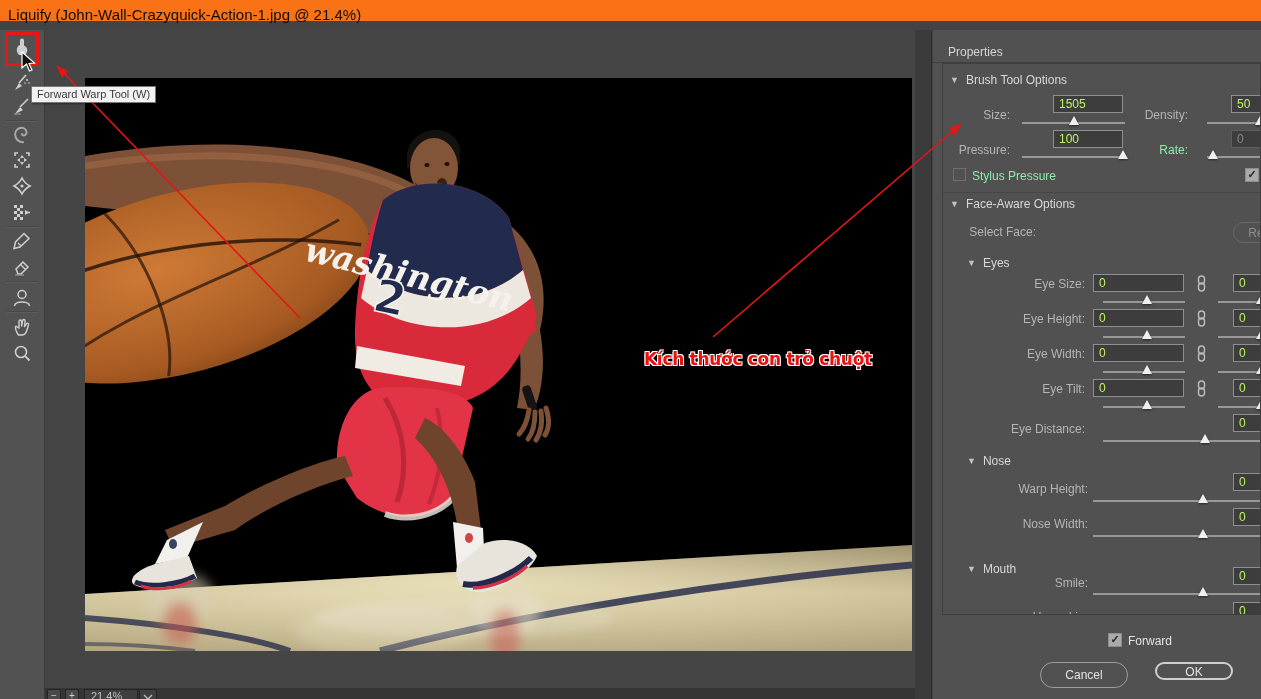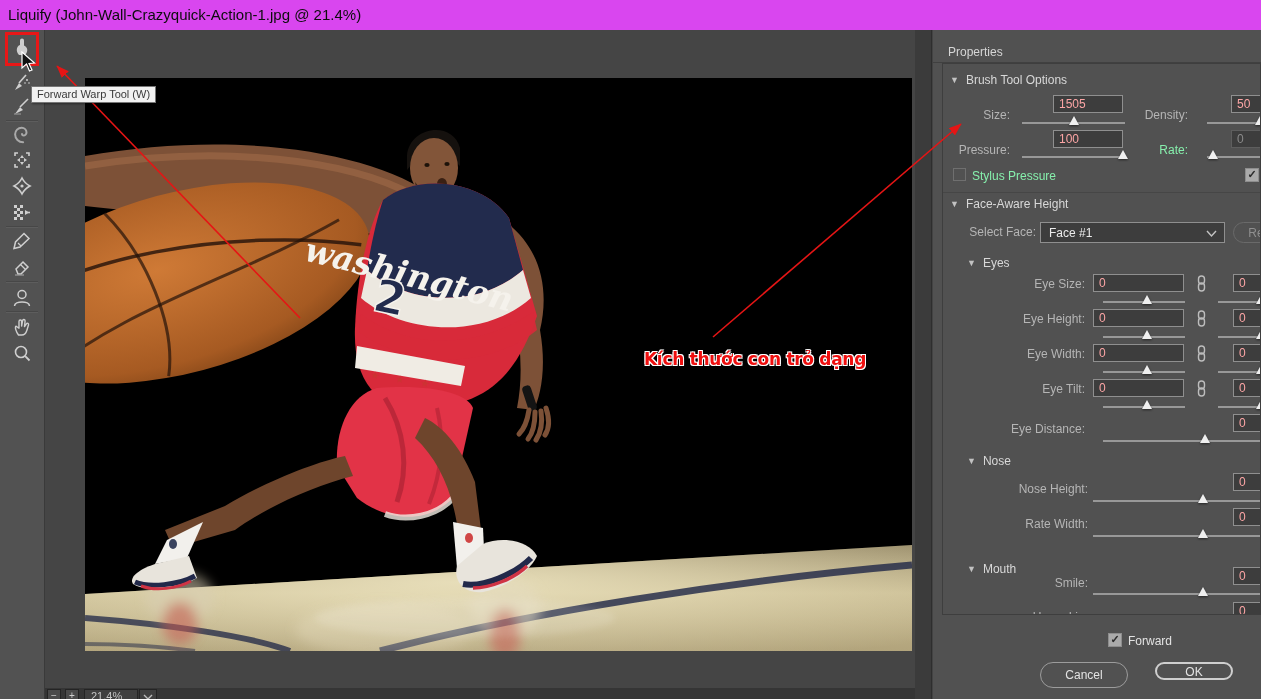--- a/index.html
+++ b/index.html
@@ -1,20 +1,20 @@
 <!DOCTYPE html>
 <html><head>
 <meta charset="utf-8">
 <style>
   html,body{margin:0;padding:0;background:#202020}
   #app{position:relative;width:1261px;height:699px;overflow:hidden;background:#434343;
        font-family:"Liberation Sans",sans-serif;-webkit-font-smoothing:antialiased}
   .abs{position:absolute}
   
-  .titlebar{left:0;top:0;width:1261px;height:30px;background:#d946ef}
+  .titlebar{left:0;top:0;width:1261px;height:21px;background:#f97316}
   .titlebar .t{position:absolute;left:8px;top:6px;font-size:15px;color:#0d0d0d}
   
   .toolbar{left:0;top:30px;width:45px;height:669px;background:#525252;border-right:1px solid #3a3a3a;box-sizing:border-box}
   .tool{position:absolute;left:8px;width:28px;height:24px;display:flex;align-items:center;justify-content:center;cursor:pointer}
   .tool svg{display:block}
   .tdiv{position:absolute;left:6px;width:32px;height:1px;background:#474747;border-bottom:1px solid #5d5d5d}
   
   .canvas{left:45px;top:30px;width:870px;height:669px;background:#454545}
   .imagebox{left:85px;top:78px;width:827px;height:573px;background:#000}
   .bottomstrip{left:45px;top:688px;width:870px;height:11px;background:#353535}
@@ -27,21 +27,21 @@
   .gap{left:915px;top:30px;width:17px;height:669px;background:#3b3b3b;border-right:1px solid #2e2e2e;box-sizing:border-box}
   
   .panel{left:933px;top:30px;width:328px;height:669px;background:#515151}
   .ptitle{position:absolute;left:948px;top:45px;font-size:12px;color:#d6d6d6}
   .pline{position:absolute;left:933px;top:62px;width:328px;height:1px;background:#404040}
   .propsbox{left:942px;top:63px;width:319px;height:552px;border:1px solid #3e3e3e;box-sizing:border-box;overflow:hidden;background:#515151}
   .hdr{position:absolute;font-size:12px;color:#d8d8d8;white-space:nowrap;cursor:pointer}
   .tri{font-size:9px;color:#c2c2c2;margin-right:7px;vertical-align:1px}
   .lbl{position:absolute;font-size:12px;color:#b5b5b5;text-align:right;white-space:nowrap}
   .lbl.dim,.dimtxt{color:#86efac}
-  .pinput{position:absolute;height:18px;background:#3d3d3d;border:1px solid #8f8f8f;color:#fca5a5;
+  .pinput{position:absolute;height:18px;background:#3d3d3d;border:1px solid #8f8f8f;color:#bef264;
           font-family:"Liberation Sans",sans-serif;font-size:12px;padding:0 5px;box-sizing:border-box;outline:none}
   .pinput.dim{border-color:#5e5e5e;color:#8a8a8a}
   .slider{position:absolute;height:2px;background:#989898;cursor:pointer}
   .thumb{position:absolute;top:-6px;width:0;height:0;border-left:5px solid transparent;border-right:5px solid transparent;
          border-bottom:9px solid #efefef;filter:drop-shadow(0 1px 1px rgba(0,0,0,.55))}
   .cb{position:absolute;width:13px;height:13px;border:1px solid #777;box-sizing:border-box;background:transparent;cursor:pointer;
       text-align:center;font-size:11px;line-height:11px;color:#2c2c2c}
   .cb.checked{background:#aaaaaa;border-color:#8d8d8d;font-weight:bold}
   .dropdown{position:absolute;height:21px;background:#3d3d3d;border:1px solid #8f8f8f;box-sizing:border-box;cursor:pointer}
   .dropdown .v{position:absolute;left:8px;top:3px;font-size:12px;color:#ececec}
@@ -325,28 +325,22 @@
     <div class="lbl dim" style="left:180px;width:65px;top:79px">Rate:</div>
     <input class="pinput dim" style="left: 288px; top: 66px; width: 70px;" value="0">
     <div class="slider" style="left:264px;top:92px;width:100px">
         <i class="thumb" style="left:1px"></i>
       </div>
     <div class="cb" style="left:10px;top:104px;border-color:#6f6f6f"></div>
     <div class="lbl dim" style="left:29px;top:105px;text-align:left">Stylus Pressure</div>
     <div class="cb checked" style="left:302px;top:104px;width:14px;height:14px"><span>✓</span></div>
     <div style="position:absolute;left:0;top:128px;width:319px;height:1px;background:#464646"></div>
 
-    <div class="hdr" style="left:7px;top:133px"><span class="tri">▼</span><span>Face-Aware Height</span></div>
+    <div class="hdr" style="left:7px;top:133px"><span class="tri">▼</span><span>Face-Aware Options</span></div>
     <div class="lbl" style="left:0;width:93px;top:161px">Select Face:</div>
-    <div class="dropdown" style="left:97px;top:158px;width:185px">
-      <span class="v">Face #1</span>
-      <svg width="11" height="8" style="position:absolute;right:7px;top:7px">
-          <polyline points="1,1 5.5,6 10,1" fill="none" stroke="#c4c4c4" stroke-width="1.4"></polyline>
-        </svg>
-    </div>
     <button class="btn disabled" style="left:290px;top:158px;width:62px;height:21px">Reset</button>
 
     <div class="hdr" style="left:24px;top:192px"><span class="tri">▼</span><span>Eyes</span></div>
 
     <div class="lbl" style="left:0;width:142px;top:213px">Eye Size:</div>
     <input class="pinput" style="left: 150px; top: 210px; width: 91px;" value="0">
     <svg class="linkicon" style="left:252px;top:211px" width="13" height="17">
         <rect x="3.5" y="1" width="6" height="8" rx="3" fill="none" stroke="#bdbdbd" stroke-width="1.4"></rect>
         <rect x="3.5" y="8" width="6" height="8" rx="3" fill="none" stroke="#bdbdbd" stroke-width="1.4"></rect>
       </svg>
@@ -400,26 +394,26 @@
         <i class="thumb" style="left:38px"></i>
       </div>
 
     <div class="lbl" style="left:0;width:142px;top:358px">Eye Distance:</div>
     <input class="pinput" style="left: 290px; top: 350px; width: 66px;" value="0">
     <div class="slider" style="left:160px;top:376px;width:200px">
         <i class="thumb" style="left:97px"></i>
       </div>
 
     <div class="hdr" style="left:24px;top:390px"><span class="tri">▼</span><span>Nose</span></div>
-    <div class="lbl" style="left:0;width:145px;top:418px">Nose Height:</div>
+    <div class="lbl" style="left:0;width:145px;top:418px">Warp Height:</div>
     <input class="pinput" style="left: 290px; top: 409px; width: 66px;" value="0">
     <div class="slider" style="left:150px;top:436px;width:210px">
         <i class="thumb" style="left:105px"></i>
       </div>
-    <div class="lbl" style="left:0;width:145px;top:453px">Rate Width:</div>
+    <div class="lbl" style="left:0;width:145px;top:453px">Nose Width:</div>
     <input class="pinput" style="left: 290px; top: 444px; width: 66px;" value="0">
     <div class="slider" style="left:150px;top:471px;width:210px">
         <i class="thumb" style="left:105px"></i>
       </div>
 
     <div class="hdr" style="left:24px;top:498px"><span class="tri">▼</span><span>Mouth</span></div>
     <div class="lbl" style="left:0;width:145px;top:512px">Smile:</div>
     <input class="pinput" style="left: 290px; top: 503px; width: 66px;" value="0">
     <div class="slider" style="left:150px;top:529px;width:210px">
         <i class="thumb" style="left:105px"></i>
@@ -431,21 +425,21 @@
   <div class="cb checked" style="left:1108px;top:633px;width:14px;height:14px"><span>✓</span></div>
   <div class="abs" style="left:1128px;top:634px;font-size:12px;color:#e2e2e2">Forward</div>
   <button class="btn" style="left:1040px;top:662px;width:88px;height:26px">Cancel</button>
   <button class="btn primary" style="left:1155px;top:662px;width:78px;height:18px">OK</button>
 
   <div class="abs redbox"></div>
   <svg class="cursorw" width="18" height="22">
     <polygon points="1,1 1,17 5.5,13 8.5,20 11,19 8,12.5 13.5,12" fill="#111" stroke="#fff" stroke-width="1.2"></polygon>
   </svg>
   <div class="abs tooltip">Forward Warp Tool (W)</div>
-  <div class="viet" style="left:644px;top:349px;font-size:17px">Kích thước con trỏ dạng</div>
+  <div class="viet" style="left:644px;top:349px;font-size:17px">Kích thước con trỏ chuột</div>
   <svg id="overlay" width="1261" height="699">
     <defs>
       <marker id="ah" markerWidth="10" markerHeight="8" refX="7.5" refY="3" orient="auto">
         <path d="M0,0 L8,3 L0,6 Z" fill="#e51515"></path>
       </marker>
     </defs>
     <line x1="300" y1="318" x2="57" y2="66" stroke="#e51515" stroke-width="1.6" marker-end="url(#ah)"></line>
     <line x1="713" y1="337" x2="961" y2="124" stroke="#e51515" stroke-width="1.6" marker-end="url(#ah)"></line>
   </svg>
 

